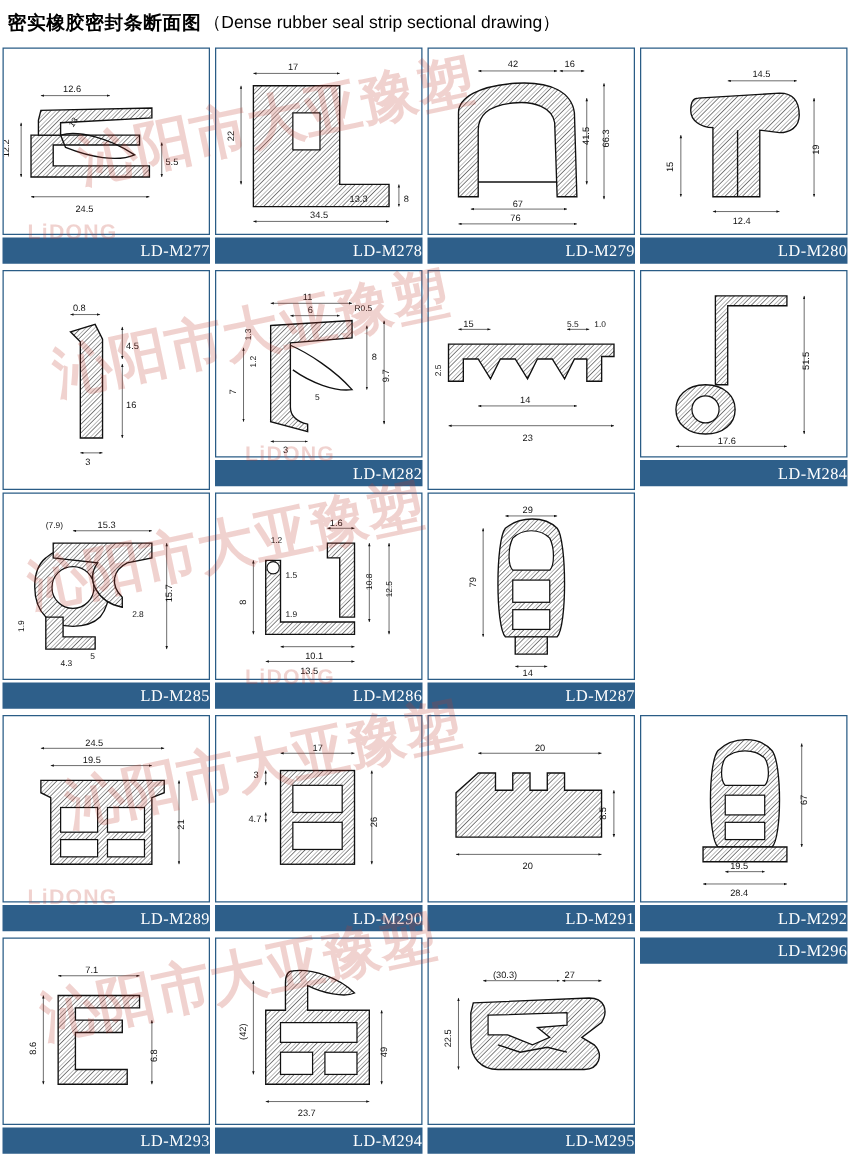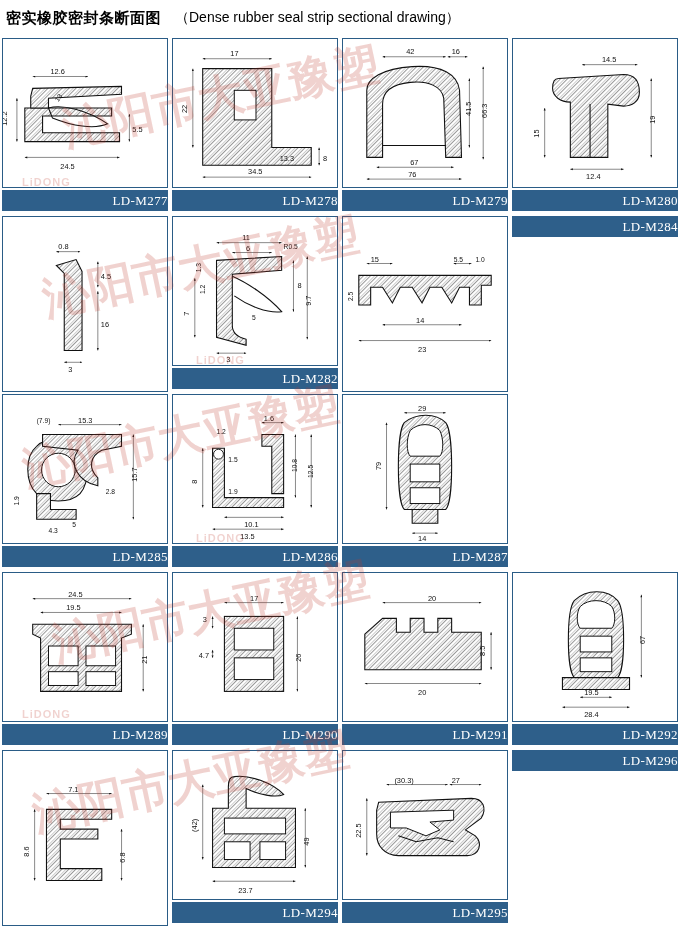--- a/index.html
+++ b/index.html
@@ -33,21 +33,21 @@
     font-family: "DejaVu Sans", sans-serif;
     font-size: 15px;
     font-weight: bold;
     letter-spacing: 0.5px;
     color: #000;
   }
   #title-en {
     font-family: "Liberation Sans", sans-serif;
     font-size: 14px;
     color: #000;
-    margin-left: 14px;
+    margin-left: 2px;
   }
   
   #grid {
     position: absolute;
     top: 36px;
     left: 0;
     width: 680px;
     height: 892px;
   }
   .row {
@@ -100,21 +100,21 @@
     font-weight: bold;
     color: #c0392b;
     white-space: nowrap;
     transform: rotate(-12deg);
   }
   .wm-logo {
     position: absolute;
     font-family: "Liberation Sans", sans-serif;
     font-weight: bold;
     color: #c0392b;
-    font-size: 11px;
+    font-size: 17px;
     letter-spacing: 1px;
   }
   
   svg.dwg {
     position: absolute;
     top: 0; left: 0;
     width: 100%;
     height: 100%;
   }
   .hatch-fill { fill: url(#hatchpat); stroke: #111; stroke-width: 1.1; }
@@ -294,20 +294,31 @@
             <text class="dimtxt-s" x="10" y="72" transform="rotate(-90 10,72)">2.5</text>
             <line class="dimline" x1="40" y1="96" x2="120" y2="96" marker-start="url(#arS)" marker-end="url(#ar)"></line>
             <text class="dimtxt" x="74" y="94">14</text>
             <line class="dimline" x1="16" y1="112" x2="150" y2="112" marker-start="url(#arS)" marker-end="url(#ar)"></line>
             <text class="dimtxt" x="76" y="124">23</text>
           </svg>
         </div>
       </div>
 
       <div class="cell">
+        <div class="fig">
+          <svg class="dwg" viewBox="0 0 166 150" preserveAspectRatio="xMidYMid meet">
+            <path class="hatch-fill" d="M60,20 L118,20 L118,28 L70,28 L70,92 L60,92 Z"></path>
+            <path class="hatch-fill" d="M52,92 C36,92 28,102 28,112 C28,124 38,132 52,132 C66,132 76,124 76,112 C76,102 68,92 52,92 Z"></path>
+            <circle cx="52" cy="112" r="11" fill="#ffffff" stroke="#111" stroke-width="1"></circle>
+            <line class="dimline" x1="132" y1="20" x2="132" y2="132" marker-start="url(#arS)" marker-end="url(#ar)"></line>
+            <text class="dimtxt" x="136" y="80" transform="rotate(-90 136,80)">51.5</text>
+            <line class="dimline" x1="28" y1="142" x2="118" y2="142" marker-start="url(#arS)" marker-end="url(#ar)"></line>
+            <text class="dimtxt" x="62" y="140">17.6</text>
+          </svg>
+        </div>
         <div class="label">LD-M284</div>
       </div>
     </div>
 
     <div class="row">
 
       <div class="cell">
         <div class="fig">
           <svg class="dwg" viewBox="0 0 166 150" preserveAspectRatio="xMidYMid meet">
             <path class="hatch-fill" d="M34,52 C22,62 22,88 34,100 C44,110 68,110 78,100 C88,88 88,62 78,52 C68,42 44,42 34,52 Z"></path>
@@ -457,20 +468,21 @@
           <svg class="dwg" viewBox="0 0 166 150" preserveAspectRatio="xMidYMid meet">
             <path class="hatch-fill" d="M44,46 L110,46 L110,56 L58,56 L58,66 L96,66 L96,76 L58,76 L58,106 L100,106 L100,118 L44,118 Z"></path>
             <line class="dimline" x1="44" y1="30" x2="110" y2="30" marker-start="url(#arS)" marker-end="url(#ar)"></line>
             <text class="dimtxt" x="66" y="28">7.1</text>
             <line class="dimline" x1="32" y1="46" x2="32" y2="118" marker-start="url(#arS)" marker-end="url(#ar)"></line>
             <text class="dimtxt" x="26" y="94" transform="rotate(-90 26,94)">8.6</text>
             <line class="dimline" x1="120" y1="66" x2="120" y2="118" marker-start="url(#arS)" marker-end="url(#ar)"></line>
             <text class="dimtxt" x="124" y="100" transform="rotate(-90 124,100)">6.8</text>
           </svg>
         </div>
+        <div class="label">LD-M293</div>
       </div>
 
       <div class="cell">
         <div class="fig">
           <svg class="dwg" viewBox="0 0 166 150" preserveAspectRatio="xMidYMid meet">
             <path class="hatch-fill" d="M62,26 C78,24 100,32 112,44 C104,48 86,44 74,38 L74,58 L124,58 L124,118 L40,118 L40,58 L56,58 L56,36 C56,30 58,26 62,26 Z"></path>
             <rect x="52" y="68" width="62" height="16" fill="#ffffff" stroke="#111" stroke-width="1"></rect>
             <rect x="52" y="92" width="26" height="18" fill="#ffffff" stroke="#111" stroke-width="1"></rect>
             <rect x="88" y="92" width="26" height="18" fill="#ffffff" stroke="#111" stroke-width="1"></rect>
             <line class="dimline" x1="30" y1="34" x2="30" y2="110" marker-start="url(#arS)" marker-end="url(#ar)"></line>

